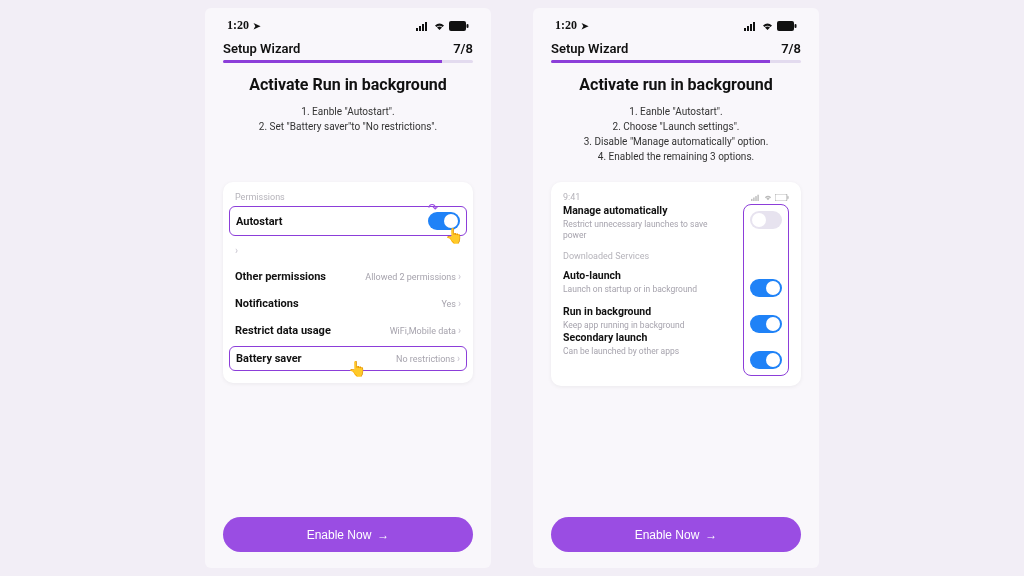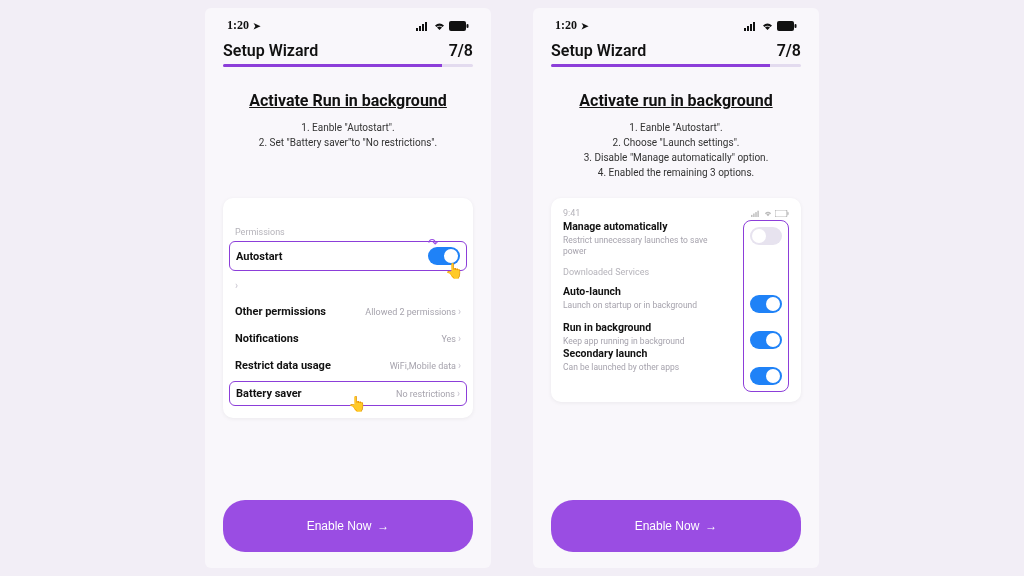--- a/index.html
+++ b/index.html
@@ -31,21 +31,21 @@
     font-size: 12px;
     font-weight: 600;
     color: #111;
     font-family: Liberation Serif, serif;
   }
   .statusbar .time { display: flex; align-items: center; gap: 4px; }
   .statusbar .right-icons { display: flex; align-items: center; gap: 3px; }
   .wizard-row {
     display: flex;
     justify-content: space-between;
-    font-size: 16px;
+    font-size: 13px;
     font-weight: 600;
     color: #111;
     padding: 2px 0 4px 0;
   }
   .progress-track {
     width: 100%;
     height: 3px;
     background: #e3dbef;
     border-radius: 2px;
     overflow: hidden;
@@ -53,43 +53,41 @@
   .progress-fill {
     height: 100%;
     background: #8c3ed9;
     width: 87.5%;
   }
   .heading {
     text-align: center;
     font-weight: 700;
     font-size: 16px;
     color: #111;
-    margin-top: 24px;
+    margin-top: 12px;
     margin-bottom: 10px;
-    text-decoration: underline;
   }
   .instructions {
     text-align: center;
     font-size: 10px;
     color: #333;
     line-height: 1.5;
     margin-bottom: 18px;
   }
   .card {
     background: #fff;
     border-radius: 10px;
     padding: 10px 12px 10px 12px;
     box-shadow: 0 1px 4px rgba(0,0,0,0.06);
     flex: 0 0 auto;
   }
   .card-header {
     font-size: 9px;
     color: #b5b3ba;
     margin-bottom: 4px;
-    margin-top: 19px;
   }
   .card-header.bold {
     font-size: 13px;
     font-weight: 700;
     color: #111;
     margin-top: 6px;
     margin-bottom: 8px;
   }
   .card-time-row {
     display:flex;
@@ -149,21 +147,21 @@
   }
   .toggle.on .knob { right: 2px; }
   .toggle.off .knob { left: 2px; }
   .cta {
     margin-top: auto;
     margin-bottom: 16px;
     background: #9a4de3;
     color: #fff;
     border: none;
     border-radius: 22px;
-    height: 52px;
+    height: 35px;
     width: 100%;
     font-size: 12px;
     font-weight: 500;
     display: flex;
     align-items: center;
     justify-content: center;
     gap: 6px;
     cursor: pointer;
   }
   .chevron { font-size: 10px; color: #c7c3ce; }

